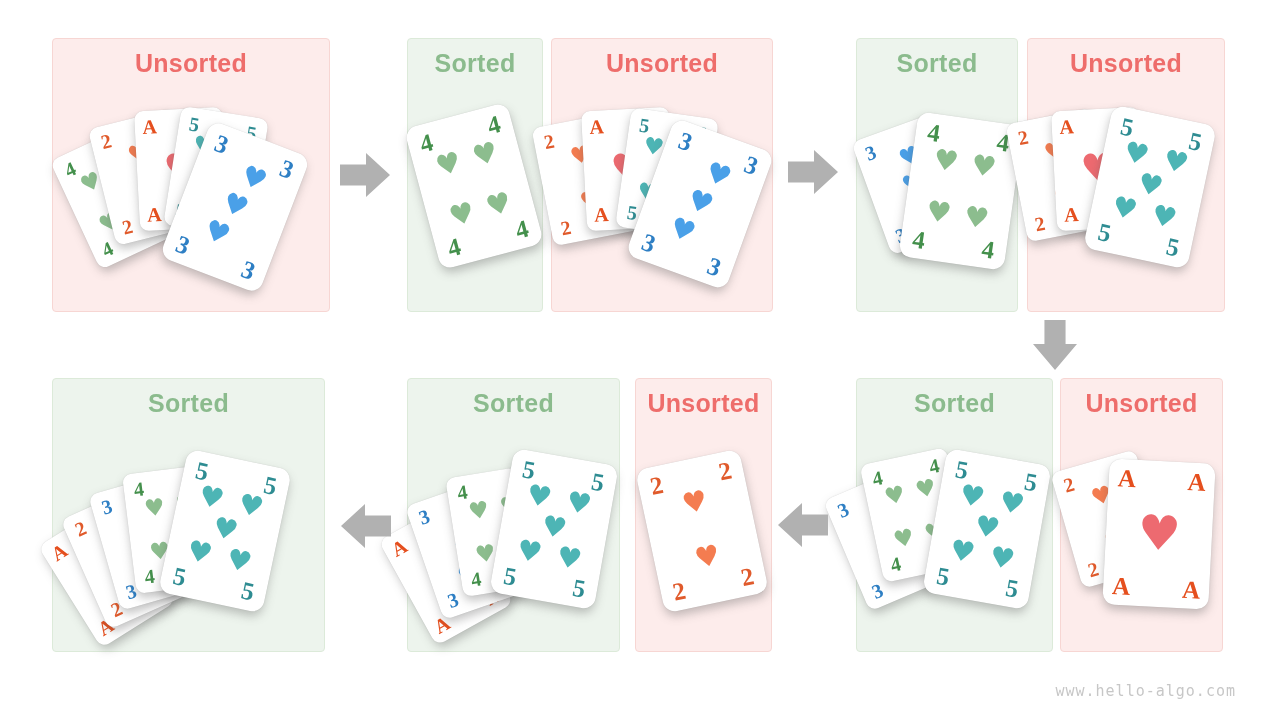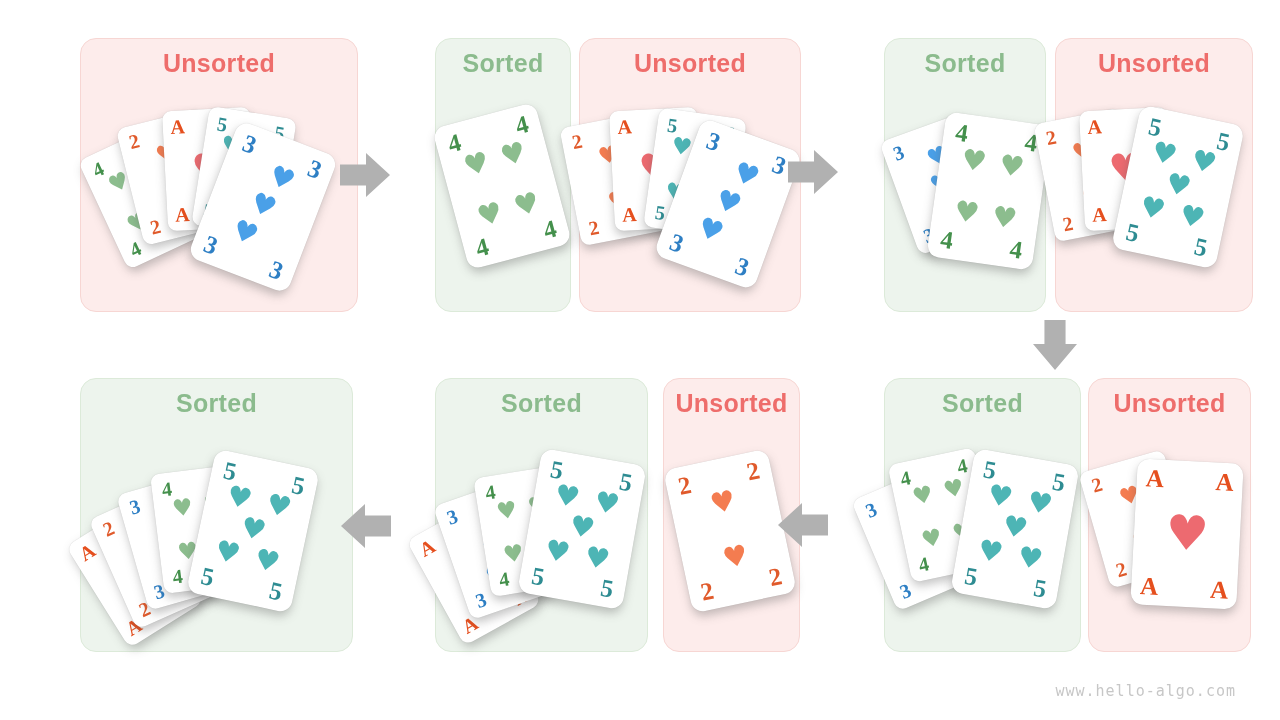--- a/index.html
+++ b/index.html
@@ -1,21 +1,21 @@
 <!DOCTYPE html>
 <html style="--c-sorted-bg: #edf4ed; --c-sorted-border: #dcead9; --c-sorted-title: #8bbb8d; --c-unsorted-bg: #fdeceb; --c-unsorted-border: #f7d6d3; --c-unsorted-title: #ee6d6b; --c-arrow: #b1b1b1; --c-card-bg: #ffffff; --c-watermark: #c7c7c7;"><head>
 <meta charset="utf-8">
 <style>
   html,body{margin:0;padding:0;background:#fff;}
   #canvas{
     position:relative;width:1280px;height:720px;background:#fff;overflow:hidden;
     font-family:"Liberation Sans",sans-serif;
   }
   .panel{
-    position:absolute;border-radius:16px;box-sizing:border-box;margin-left:28px;
+    position:absolute;border-radius:4px;box-sizing:border-box;
   }
   .panel.unsorted{background:var(--c-unsorted-bg);border:1px solid var(--c-unsorted-border);}
   .panel.sorted{background:var(--c-sorted-bg);border:1px solid var(--c-sorted-border);}
   .panel-title{
     position:absolute;top:10px;left:0;right:0;text-align:center;
     font-size:25px;font-weight:bold;letter-spacing:.3px;
   }
   .panel.unsorted .panel-title{color:var(--c-unsorted-title);}
   .panel.sorted .panel-title{color:var(--c-sorted-title);}
   .card{

